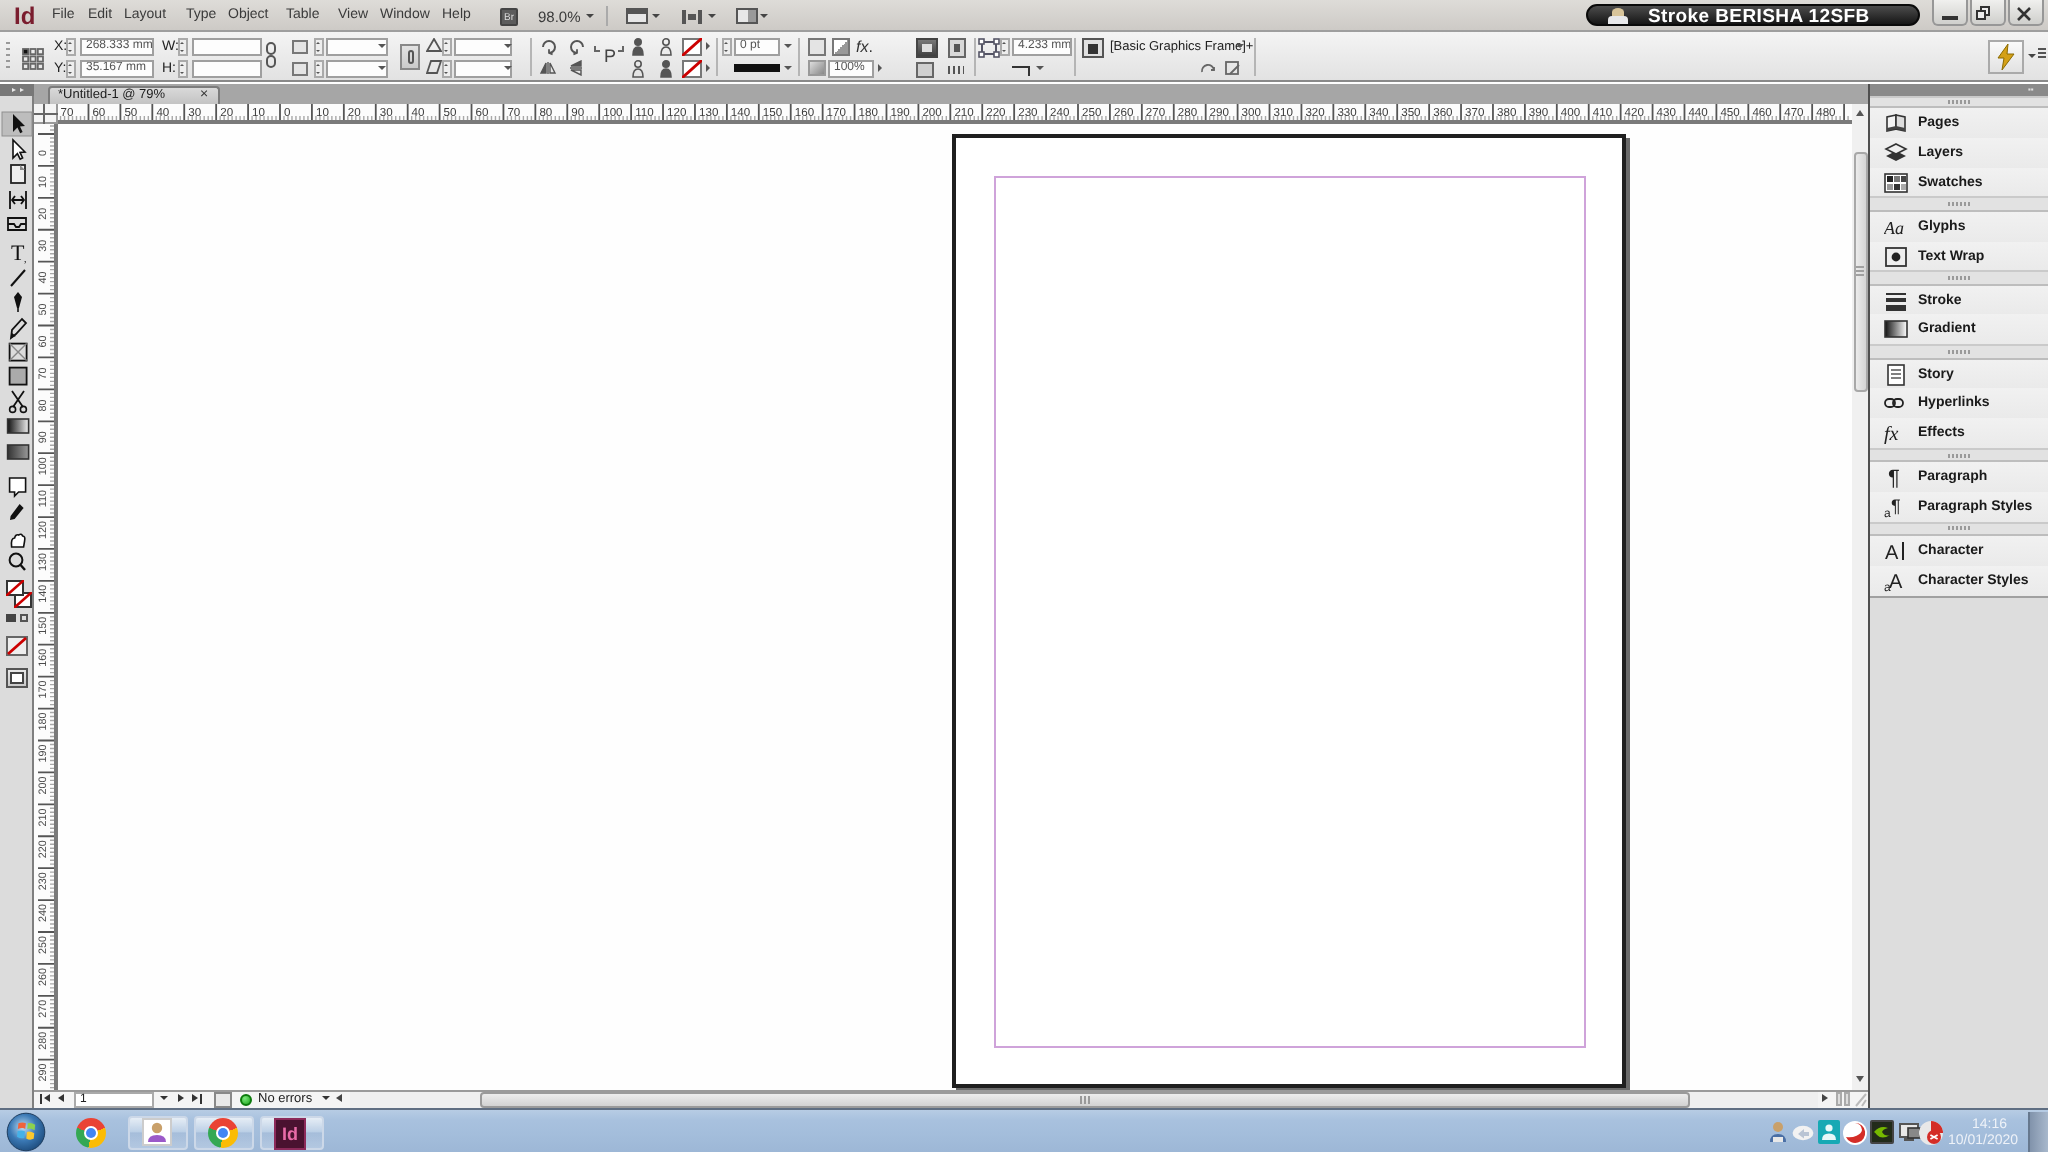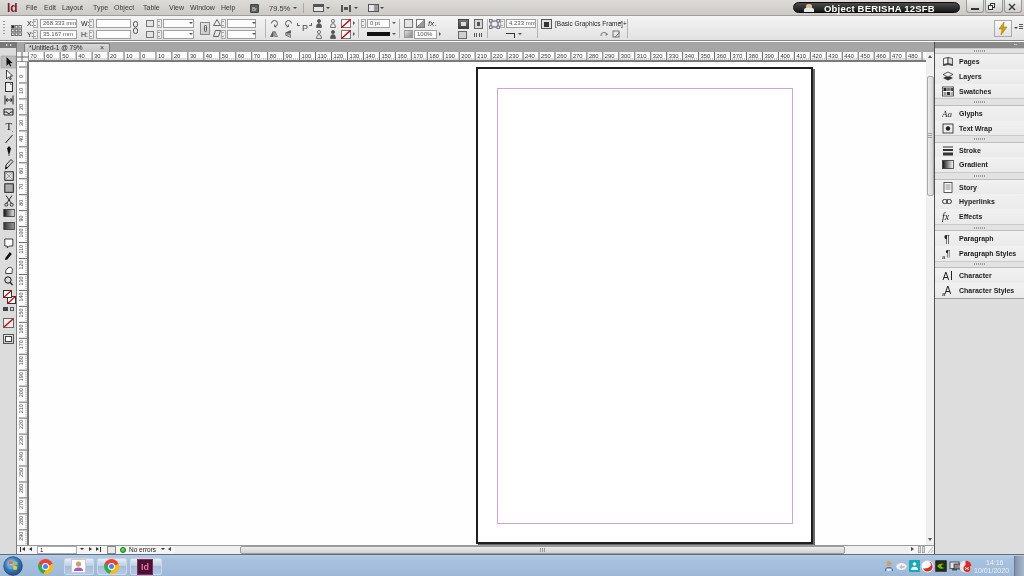--- a/index.html
+++ b/index.html
@@ -12,36 +12,36 @@
     <div style="position:absolute;left:26px;top:4px;font-size:7px;color:#3a3a3a;font-weight:normal;white-space:nowrap;">File</div>
     <div style="position:absolute;left:44px;top:4px;font-size:7px;color:#3a3a3a;font-weight:normal;white-space:nowrap;">Edit</div>
     <div style="position:absolute;left:62px;top:4px;font-size:7px;color:#3a3a3a;font-weight:normal;white-space:nowrap;">Layout</div>
     <div style="position:absolute;left:93px;top:4px;font-size:7px;color:#3a3a3a;font-weight:normal;white-space:nowrap;">Type</div>
     <div style="position:absolute;left:114px;top:4px;font-size:7px;color:#3a3a3a;font-weight:normal;white-space:nowrap;">Object</div>
     <div style="position:absolute;left:143px;top:4px;font-size:7px;color:#3a3a3a;font-weight:normal;white-space:nowrap;">Table</div>
     <div style="position:absolute;left:169px;top:4px;font-size:7px;color:#3a3a3a;font-weight:normal;white-space:nowrap;">View</div>
     <div style="position:absolute;left:190px;top:4px;font-size:7px;color:#3a3a3a;font-weight:normal;white-space:nowrap;">Window</div>
     <div style="position:absolute;left:221px;top:4px;font-size:7px;color:#3a3a3a;font-weight:normal;white-space:nowrap;">Help</div>
     <div class="abs" style="left:250px;top:4px;width:9px;height:9px;background:#5c5c5c;border:1px solid #444;border-radius:1px;color:#ddd;font-size:5px;line-height:8px;text-align:center;">Br</div>
-    <div style="position:absolute;left:269px;top:4px;font-size:7.5px;color:#3a3a3a;font-weight:normal;white-space:nowrap;">79.5%</div>
+    <div style="position:absolute;left:269px;top:4px;font-size:7.5px;color:#3a3a3a;font-weight:normal;white-space:nowrap;">98.0%</div>
     <div style="position:absolute;left:293px;top:7px;width:0;height:0;border-left:2.5px solid transparent;border-right:2.5px solid transparent;border-top:2.5px solid #444;"></div>
     <div class="abs" style="left:303px;top:3px;width:1px;height:10px;background:#aaa;"></div>
     <div class="abs" style="left:313px;top:4px;width:11px;height:8px;border:1px solid #555;background:#e7e7e7;"></div>
     <div class="abs" style="left:314px;top:5px;width:9px;height:2px;background:#555;"></div>
     <div style="position:absolute;left:326px;top:7px;width:0;height:0;border-left:2.5px solid transparent;border-right:2.5px solid transparent;border-top:2.5px solid #444;"></div>
     <div class="abs" style="left:341px;top:5px;width:10px;height:7px;border-left:2px solid #555;border-right:2px solid #555;"></div>
     <div class="abs" style="left:344px;top:7px;width:4px;height:3px;background:#555;"></div>
     <div style="position:absolute;left:354px;top:7px;width:0;height:0;border-left:2.5px solid transparent;border-right:2.5px solid transparent;border-top:2.5px solid #444;"></div>
     <div class="abs" style="left:368px;top:4px;width:11px;height:8px;border:1px solid #555;background:#999;"></div>
     <div class="abs" style="left:369px;top:5px;width:5px;height:6px;background:#e7e7e7;"></div>
     <div style="position:absolute;left:380px;top:7px;width:0;height:0;border-left:2.5px solid transparent;border-right:2.5px solid transparent;border-top:2.5px solid #444;"></div>
     <div class="abs" style="left:793px;top:2px;width:167px;height:11px;border-radius:6px;background:linear-gradient(#4c4c4c,#161616);border:1px solid #0a0a0a;"></div>
     <div class="abs" style="left:806px;top:4px;width:6px;height:4px;background:#d8c49a;border-radius:50% 50% 0 0;"></div>
     <div class="abs" style="left:804px;top:8px;width:10px;height:4px;background:#e8e8ea;border-radius:2px 2px 0 0;"></div>
-    <div style="position:absolute;left:824px;top:3px;font-size:9.5px;color:#fff;font-weight:bold;white-space:nowrap;letter-spacing:.2px;">Object BERISHA 12SFB</div>
+    <div style="position:absolute;left:824px;top:3px;font-size:9.5px;color:#fff;font-weight:bold;white-space:nowrap;letter-spacing:.2px;">Stroke BERISHA 12SFB</div>
     <div class="abs" style="left:966px;top:0px;width:18px;height:13px;background:linear-gradient(#f0f0ee,#cfcfcc);border:1px solid #979797;border-top:none;border-radius:0 0 3px 3px;"></div>
     <div class="abs" style="left:985px;top:0px;width:18px;height:13px;background:linear-gradient(#f0f0ee,#cfcfcc);border:1px solid #979797;border-top:none;border-radius:0 0 3px 3px;"></div>
     <div class="abs" style="left:1004px;top:0px;width:18px;height:13px;background:linear-gradient(#f0f0ee,#cfcfcc);border:1px solid #979797;border-top:none;border-radius:0 0 3px 3px;"></div>
     <div class="abs" style="left:971px;top:8px;width:8px;height:2px;background:#333;"></div>
     <div class="abs" style="left:990px;top:3px;width:5px;height:5px;border:1px solid #333;background:#eee;"></div>
     <div class="abs" style="left:988px;top:5px;width:5px;height:5px;border:1px solid #333;background:#eee;"></div>
     <svg class="abs" style="left:1008px;top:3px" width="8" height="8">
       <path d="M1 1 L7 7 M7 1 L1 7" stroke="#333" stroke-width="1.3"></path>
     </svg>
   </div>

